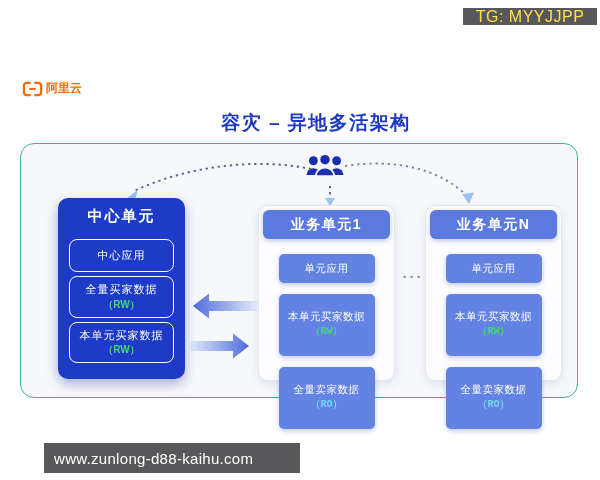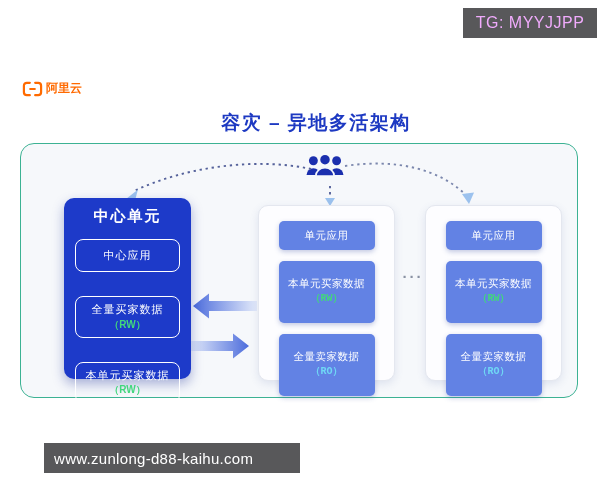--- a/index.html
+++ b/index.html
@@ -3,22 +3,22 @@
 <meta charset="utf-8">
 <style>
   * { margin:0; padding:0; box-sizing:border-box; }
   html,body { width:600px; height:480px; }
   body {
     position:relative; background:#ffffff; overflow:hidden;
     font-family:"Liberation Sans","DejaVu Sans",sans-serif;
   }
   
   .tg-badge {
-    position:absolute; top:8px; right:3px; width:134px; height:30px;
-    background:#58585a; color:#f0abfc; font-size:16px;
+    position:absolute; top:8px; right:3px; width:134px; height:17px;
+    background:#58585a; color:#fde047; font-size:16px;
     display:flex; align-items:center; justify-content:center; letter-spacing:.5px;
   }
   .footer-bar {
     position:absolute; left:0; top:443px; width:256px; height:30px;
     background:#58585a; color:#fff; font-size:15px;
     display:flex; align-items:center; padding-left:10px; letter-spacing:.3px;margin-left:44px;
   }
   
   .logo { position:absolute; left:22px; top:80px; display:flex; align-items:center; gap:3px; }
   .logo-text { color:#ff6a00; font-weight:bold; font-size:12px; }
@@ -28,31 +28,31 @@
   }
   
   .frame {
     position:absolute; left:20px; top:143px; width:558px; height:255px;
     border:1.5px solid #3cb293; border-radius:14px; background:#f6f8fb;
   }
   .users-icon { position:absolute; left:306px; top:152px; }
   .svg-overlay { position:absolute; left:0; top:0; width:600px; height:480px; pointer-events:none; }
   
   .center-unit {
-    position:absolute; left:64px; top:198px; width:127px; height:181px;
+    position:absolute; left:58px; top:198px; width:127px; height:181px;
     background:#1d3ac9; border-radius:10px; color:#fff;
     box-shadow:0 5px 12px rgba(20,40,150,.35);
   }
   .cu-title { text-align:center; margin-top:9px; font-size:15px; font-weight:bold; letter-spacing:2px; }
   .cu-items { display:flex; flex-direction:column; gap:4px; padding:13px 11px 0; }
   .cu-box {
     border:1.5px solid #ffffff; border-radius:8px; text-align:center;
     font-size:11px; padding:8px 2px; line-height:1.4; letter-spacing:1px;
   }
-  .cu-box.two-line { padding:5px 2px;margin-top:20px; }
+  .cu-box.two-line { padding:5px 2px; }
   
   .unit {
     position:absolute; top:205px; width:137px; height:176px;
     background:#fdfdff; border:1px solid #e4e7ef; border-radius:10px;
     box-shadow:0 3px 9px rgba(80,100,160,.14);
   }
   .unit-1 { left:258px; } .unit-n { left:425px; }
   .unit-header {
     margin:4px; height:29px; background:#5b79de; border-radius:6px;
     color:#fff; font-weight:bold; font-size:14px; letter-spacing:1.5px;
@@ -147,38 +147,40 @@
       <div class="tag tag-green">（RW）</div>
     </div>
     <div class="cu-box two-line">
       <div>本单元买家数据</div>
       <div class="tag tag-green">（RW）</div>
     </div>
   </div>
 </div>
 
 <div class="unit unit-1">
+  <div class="unit-header">业务单元1</div>
   <div class="unit-items">
     <div class="unit-box">
       <span>单元应用</span>
     </div>
     <div class="unit-box two-line">
       <div>本单元买家数据</div>
       <div class="tag tag-green">（RW）</div>
     </div>
     <div class="unit-box two-line">
       <div>全量卖家数据</div>
       <div class="tag tag-cyan">（RO）</div>
     </div>
   </div>
 </div>
 
 <div class="ellipsis">···</div>
 
 <div class="unit unit-n">
+  <div class="unit-header">业务单元N</div>
   <div class="unit-items">
     <div class="unit-box">
       <span>单元应用</span>
     </div>
     <div class="unit-box two-line">
       <div>本单元买家数据</div>
       <div class="tag tag-green">（RW）</div>
     </div>
     <div class="unit-box two-line">
       <div>全量卖家数据</div>

